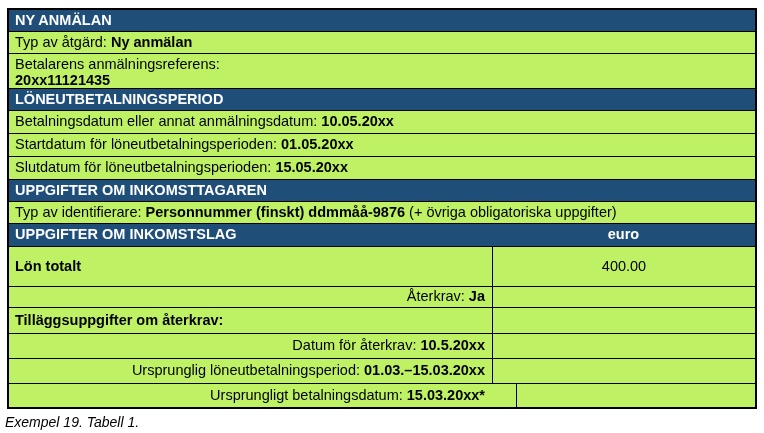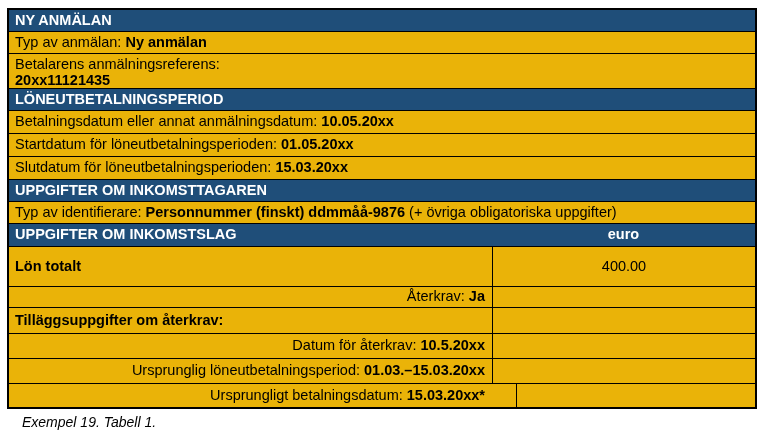--- a/index.html
+++ b/index.html
@@ -11,21 +11,21 @@
     font-family: "Liberation Sans", sans-serif;
     color: #000;
   }
   .tbl {
     position: absolute;
     left: 7px;
     top: 8px;
     width: 750px;
     border: 2px solid #000;
     box-sizing: border-box;
-    background: #eab308;
+    background: #bef264;
   }
   .row {
     display: flex;
     align-items: center;
     border-bottom: 1px solid #000;
     box-sizing: border-box;
     font-size: 14.5px;
     line-height: 1.1;
   }
   .row:last-child { border-bottom: none; gap: 24px; }
@@ -62,35 +62,34 @@
   .cell-r.nodiv { border-left: none; }
   .b { font-weight: bold; }
   .twoline { line-height: 16px; padding-top: 1px; }
   .caption {
     position: absolute;
     left: 5px;
     top: 414px;
     font-size: 14px;
     font-style: italic;
     color: #000;
-    margin-left: 17px;
   }
 </style>
 </head>
 <body>
 
 <div class="page">
   <div class="tbl">
 
     <div class="row hdr" style="height:22px">
       <div class="cell-full">NY ANMÄLAN</div>
     </div>
 
     <div class="row" style="height:22px">
-      <div class="cell-full"><span>Typ av anmälan: </span><span class="b">Ny anmälan</span></div>
+      <div class="cell-full"><span>Typ av åtgärd: </span><span class="b">Ny anmälan</span></div>
     </div>
 
     <div class="row" style="height:35px">
       <div class="cell-full twoline">
         <div>Betalarens anmälningsreferens:</div>
         <div class="b">20xx11121435</div>
       </div>
     </div>
 
     <div class="row hdr" style="height:22px">
@@ -99,21 +98,21 @@
 
     <div class="row" style="height:23px">
       <div class="cell-full"><span>Betalningsdatum eller annat anmälningsdatum: </span><span class="b">10.05.20xx</span></div>
     </div>
 
     <div class="row" style="height:23px">
       <div class="cell-full"><span>Startdatum för löneutbetalningsperioden: </span><span class="b">01.05.20xx</span></div>
     </div>
 
     <div class="row" style="height:23px">
-      <div class="cell-full"><span>Slutdatum för löneutbetalningsperioden: </span><span class="b">15.03.20xx</span></div>
+      <div class="cell-full"><span>Slutdatum för löneutbetalningsperioden: </span><span class="b">15.05.20xx</span></div>
     </div>
 
     <div class="row hdr" style="height:22px">
       <div class="cell-full">UPPGIFTER OM INKOMSTTAGAREN</div>
     </div>
 
     <div class="row" style="height:22px">
       <div class="cell-full"><span>Typ av identifierare: </span><span class="b">Personnummer (finskt) ddmmåå-9876</span><span> (+ övriga obligatoriska uppgifter)</span></div>
     </div>
 

